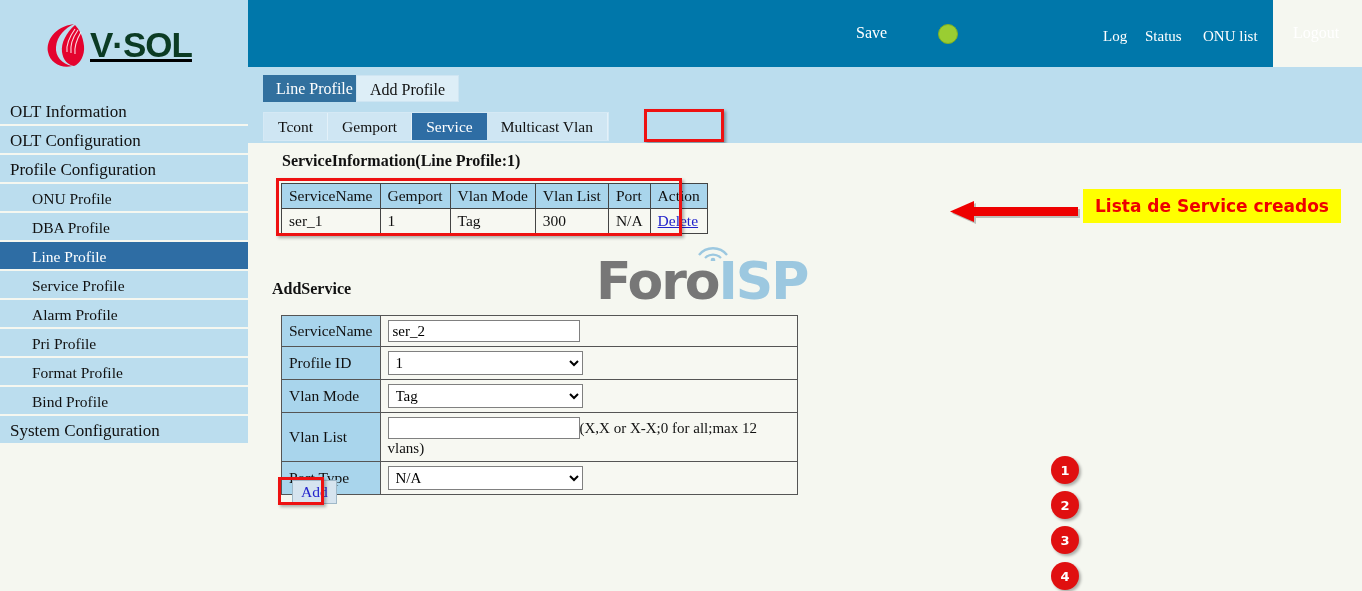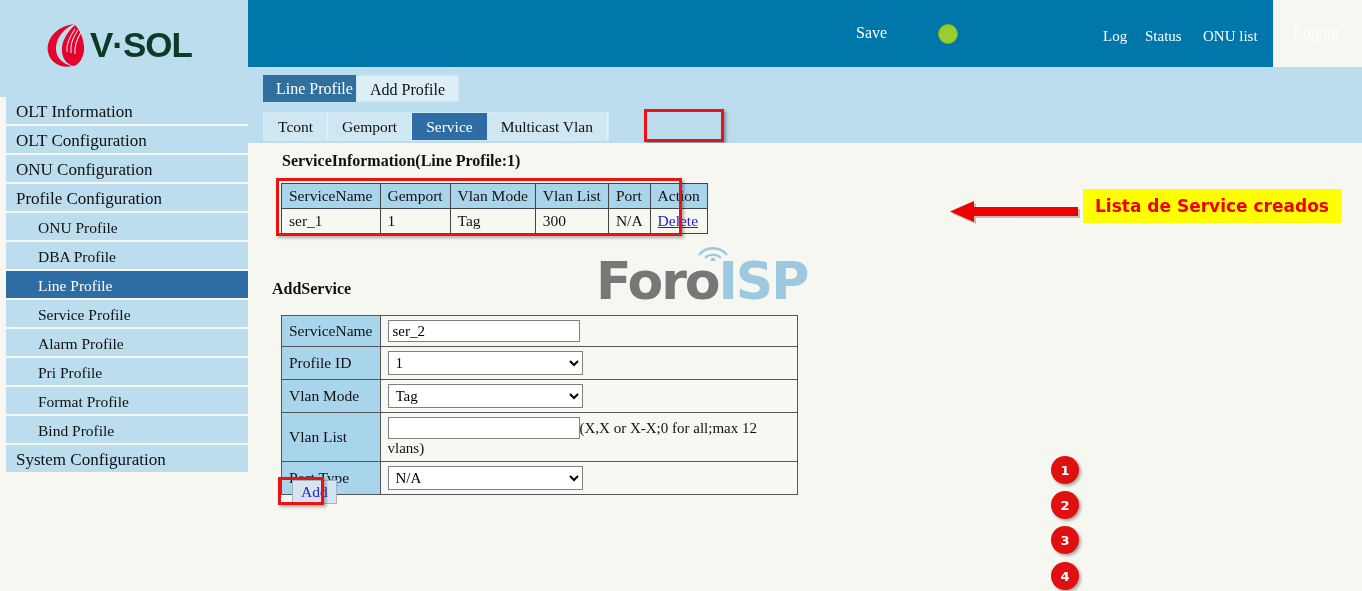--- a/index.html
+++ b/index.html
@@ -16,28 +16,28 @@
   #sidebar {
     position: absolute; left: 0; top: 0;
     width: 248px; height: 591px;
     background: #F5F7F0;
   }
   .logo-area {
     height: 97px; width: 248px;
     background: #BBDDEE;
     display: flex; align-items: center; justify-content: center;
   }
-  .logo-wrap { display: flex; align-items: center; transform: translate(-6px,-4px); }
+  .logo-wrap { display: flex; align-items: center; transform: translate(-6px,-4px); text-decoration: underline; }
   .logo-mark { width: 46px; height: 48px; }
   .logo-text {
     font-family: "Liberation Sans", sans-serif;
     font-weight: bold; font-size: 35px; letter-spacing: -1px;
     color: #0B3B24;
   }
-  .nav-list { width: 248px; margin-left: 6px; }
+  .nav-list { width: 248px; }
   .nav-item {
     height: 29px; line-height: 29px;
     background: #BBDDEE;
     color: #111;
     font-size: 17px;
     padding-left: 10px;
     border-bottom: 2px solid #F5F7F0;
     white-space: nowrap;
     cursor: pointer;
   }
@@ -225,21 +225,20 @@
           <path d="M31 8 C26 15 22 23 23 31" stroke="#fff" stroke-width="1.1" fill="none" opacity=".85"></path>
           <path d="M34 9 C29 16 26 24 27 32" stroke="#fff" stroke-width="1.1" fill="none" opacity=".85"></path>
           <path d="M37 11 C33 18 30 25 31 33" stroke="#fff" stroke-width="1.1" fill="none" opacity=".85"></path>
         </svg>
         <span class="logo-text">V·SOL</span>
       </div>
     </div>
     <div class="nav-list" id="navList">
         <div class="nav-item">OLT Information</div>
         <div class="nav-item">OLT Configuration</div>
-        <div class="nav-item">ONU Configuration</div>
         <div class="nav-item">Profile Configuration</div>
         <div class="nav-item sub">ONU Profile</div>
         <div class="nav-item sub">DBA Profile</div>
         <div class="nav-item sub active">Line Profile</div>
         <div class="nav-item sub">Service Profile</div>
         <div class="nav-item sub">Alarm Profile</div>
         <div class="nav-item sub">Pri Profile</div>
         <div class="nav-item sub">Format Profile</div>
         <div class="nav-item sub">Bind Profile</div>
         <div class="nav-item">System Configuration</div>

